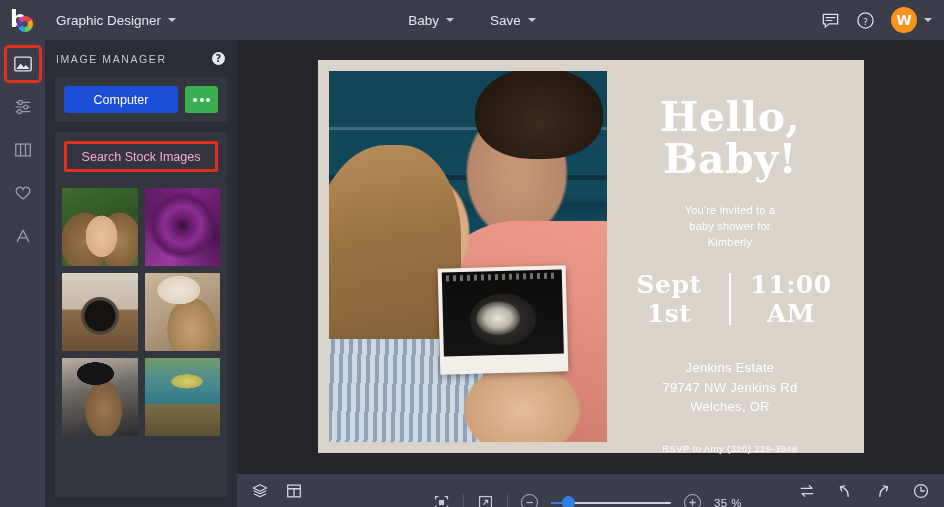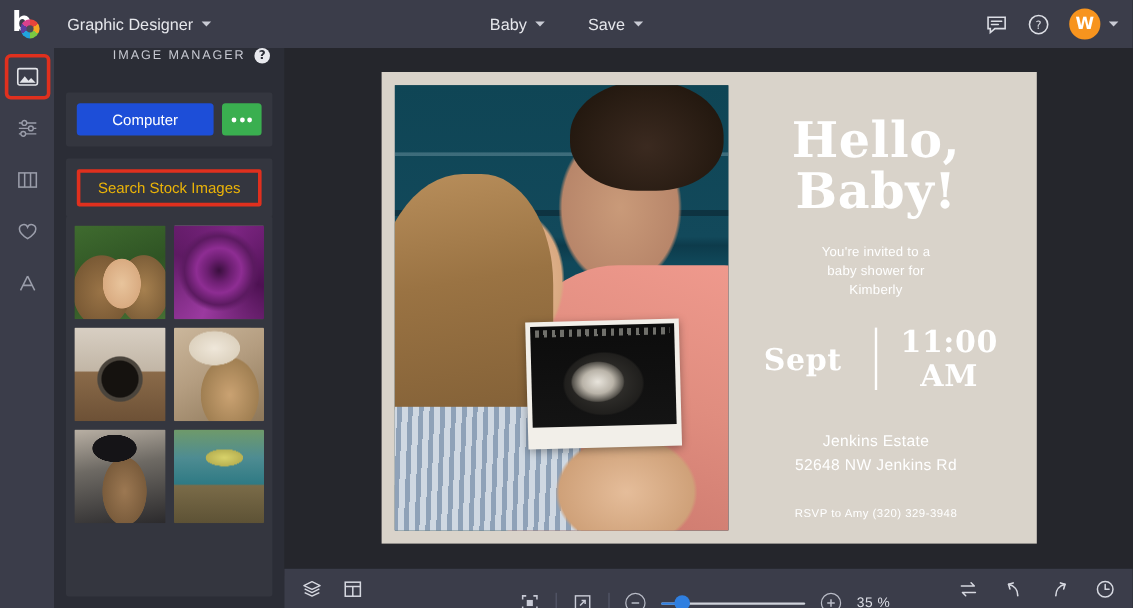--- a/index.html
+++ b/index.html
@@ -81,23 +81,22 @@
     border-radius: 2px;
   }
   .rail-item.active { outline: 3px solid #e0301e; }
 
   
   .panel {
     position: absolute; left: 45px; top: 40px; width: 192px; height: 467px;
     background: #2b2d36;
   }
   .panel-head {
-    height: 37px; display: flex; align-items: flex-start; justify-content: space-between;
+    height: 37px; display: flex; align-items: center; justify-content: space-between;
     padding: 0 12px 0 11px;
-    margin-left: 38px;
   }
   .panel-title {
     color: #c6c8d1; font-size: 10.5px; letter-spacing: 1.6px; font-weight: 400;
   }
   .help-dot {
     width: 13px; height: 13px; border-radius: 50%; background: #e8e9ee;
     color: #2b2d36; font-size: 10px; font-weight: 700; line-height: 13px;
     text-align: center; cursor: pointer; font-family: "DejaVu Sans", sans-serif;
   }
   .panel-section {
@@ -112,21 +111,21 @@
   .btn-green-sq {
     width: 33px; height: 27px; background: #3aaf50; border-radius: 3px;
     display: flex; align-items: center; justify-content: center; gap: 2.5px; cursor: pointer;
   }
   .btn-green-sq i { width: 4px; height: 4px; border-radius: 50%; background: #ffffff; display: block; }
   .panel-section2 {
     margin: 10px 10px 0; background: #34363f; border-radius: 2px; padding: 9px;
   }
   .btn-stock {
     height: 25px; border: 3px solid #e0301e; border-radius: 2px;
-    color: #eab308; font-size: 12.5px;
+    color: #f9a8d4; font-size: 12.5px;
     display: flex; align-items: center; justify-content: center; cursor: pointer;
     box-sizing: content-box;
   }
   .thumb-area {
     position: absolute; left: 10px; top: 140px; width: 172px; bottom: 10px;
     background: #34363f; border-radius: 2px; padding: 8px 7px; overflow: hidden;
   }
   .thumb-grid { display: grid; grid-template-columns: 1fr 1fr; gap: 7px; }
   .thumb { width: 100%; height: 78px; border-radius: 1px; overflow: hidden; cursor: pointer; position: relative; }
 
@@ -418,30 +417,32 @@
 
       <div class="card-text">
         <div class="hello">Hello,</div>
         <div class="hello">Baby!</div>
         <div class="invited" style="white-space:pre-line;">You're invited to a
 baby shower for
 Kimberly</div>
         <div class="datetime">
           <div class="dt-col">
             <div>Sept</div>
+            <div>1st</div>
           </div>
           <div class="dt-sep"></div>
           <div class="dt-col">
             <div>11:00</div>
             <div>AM</div>
           </div>
         </div>
         <div class="venue">
           <div>Jenkins Estate</div>
-          <div>52648 NW Jenkins Rd</div>
+          <div>79747 NW Jenkins Rd</div>
+          <div>Welches, OR</div>
         </div>
         <div class="rsvp">RSVP to Amy (320) 329-3948</div>
       </div>
 
     </div>
   </div>
 
   <div class="bottombar">
     <div class="bb-left">
       <div class="ic">

